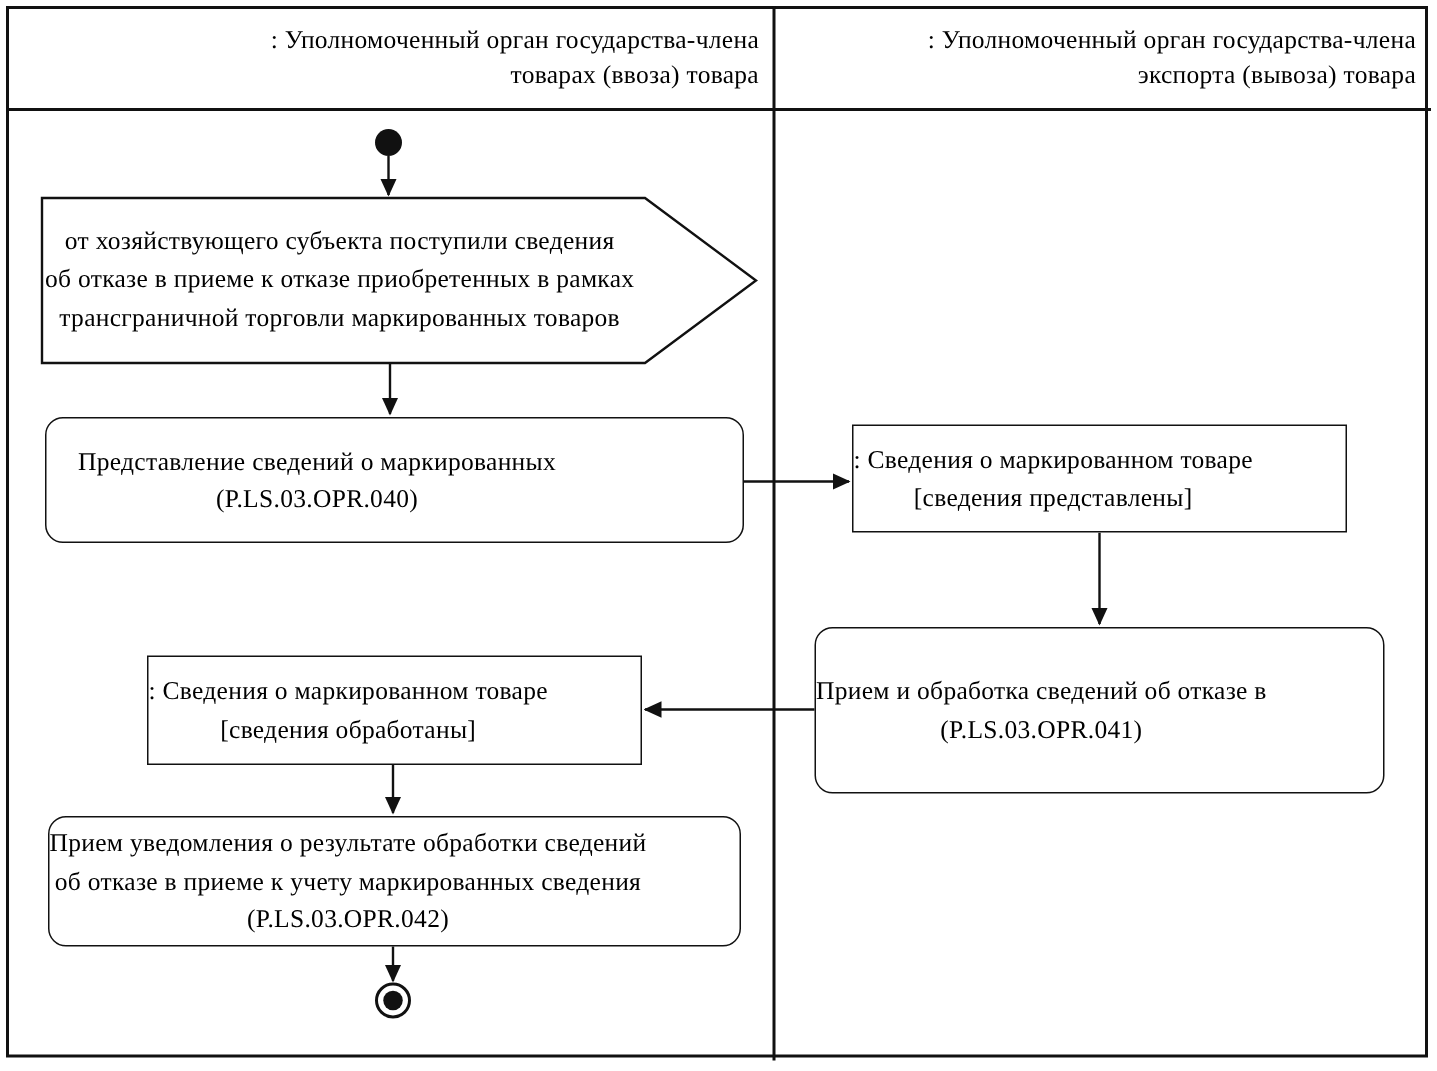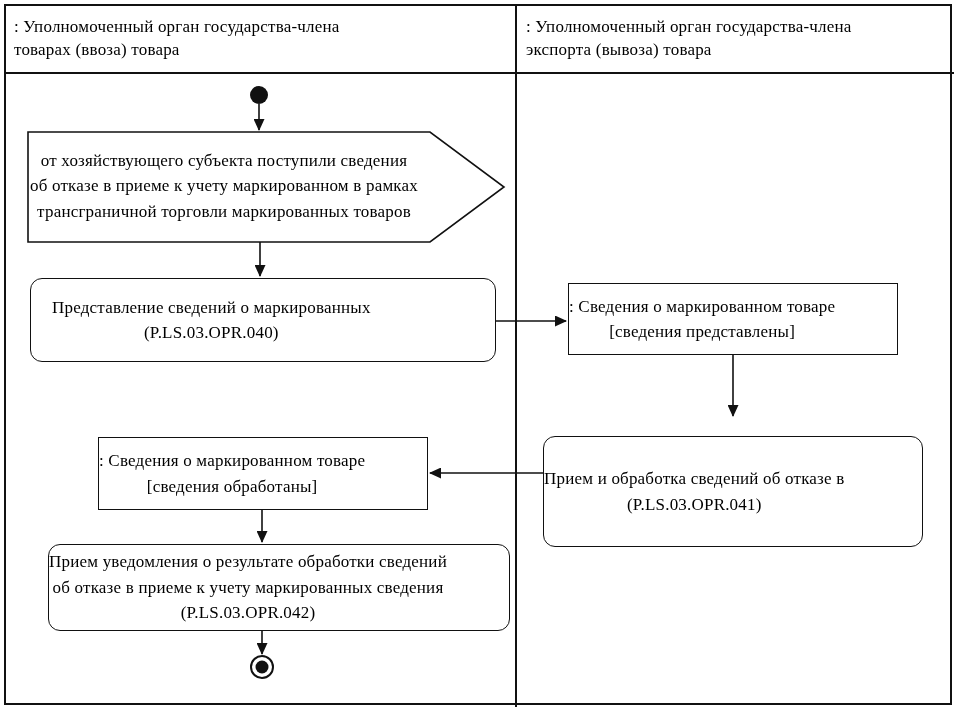--- a/index.html
+++ b/index.html
@@ -33,21 +33,21 @@
   }
   .lane-divider {
     position: absolute;
     left: 515px; top: 4px;
     width: 0; height: 703px;
     border-left: 2px solid #111111;
   }
   .lane-title {
     position: absolute;
     top: 16px;
-    text-align: left;
+    text-align: right;
     line-height: 1.35;
   }
   .lane-title.left  { left: 14px;  width: 492px; }
   .lane-title.right { left: 526px; width: 418px; }
   .svg-layer {
     position: absolute;
     left: 0; top: 0;
     width: 958px; height: 714px;
     z-index: 1;
   }
@@ -68,23 +68,23 @@
     border: none;
     background: transparent;
     z-index: 3;
   }
   .line { display: block; white-space: nowrap; }
 
   
   #signal-text   { left: 30px;  top: 134px; width: 440px; height: 104px; }
   #action-040    { left: 30px;  top: 278px; width: 466px; height: 84px; padding-left: 21px;  }
   #object-pres   { left: 568px; top: 283px; width: 330px; height: 72px;  }
-  #action-041    { left: 543px; top: 418px; width: 380px; height: 111px; margin-top: 18px; }
+  #action-041    { left: 543px; top: 418px; width: 380px; height: 111px; }
   #object-proc   { left: 98px;  top: 437px; width: 330px; height: 73px;  }
-  #action-042    { left: 48px;  top: 544px; width: 462px; height: 87px;  }
+  #action-042    { left: 32px;  top: 544px; width: 462px; height: 87px;  }
 </style>
 </head>
 <body>
 
 <div class="canvas">
 
   <svg class="svg-layer" width="958" height="714" viewBox="0 0 958 714" xmlns="http://www.w3.org/2000/svg">
     <defs>
       <marker id="arrow" viewBox="0 0 12 11" markerUnits="userSpaceOnUse" markerWidth="12" markerHeight="11" refX="11" refY="5.5" orient="auto">
         <path d="M0,0 L12,5.5 L0,11 Z" fill="#111111"></path>
@@ -116,21 +116,21 @@
     <span class="line">товарах (ввоза) товара</span>
   </div>
   <div class="lane-title right">
     <span class="line">: Уполномоченный орган государства-члена</span>
     <span class="line">экспорта (вывоза) товара</span>
   </div>
 
   <div class="node no-border" id="signal-text">
     <div>
       <span class="line">от хозяйствующего субъекта поступили сведения</span>
-      <span class="line">об отказе в приеме к учету маркированном в рамках</span>
+      <span class="line">об отказе в приеме к отказе приобретенных в рамках</span>
       <span class="line">трансграничной торговли маркированных товаров</span>
     </div>
   </div>
 
   <div class="node rounded" id="action-040">
     <div>
       <span class="line">Представление сведений о маркированных</span>
       <span class="line">(P.LS.03.OPR.040)</span>
     </div>
   </div>

